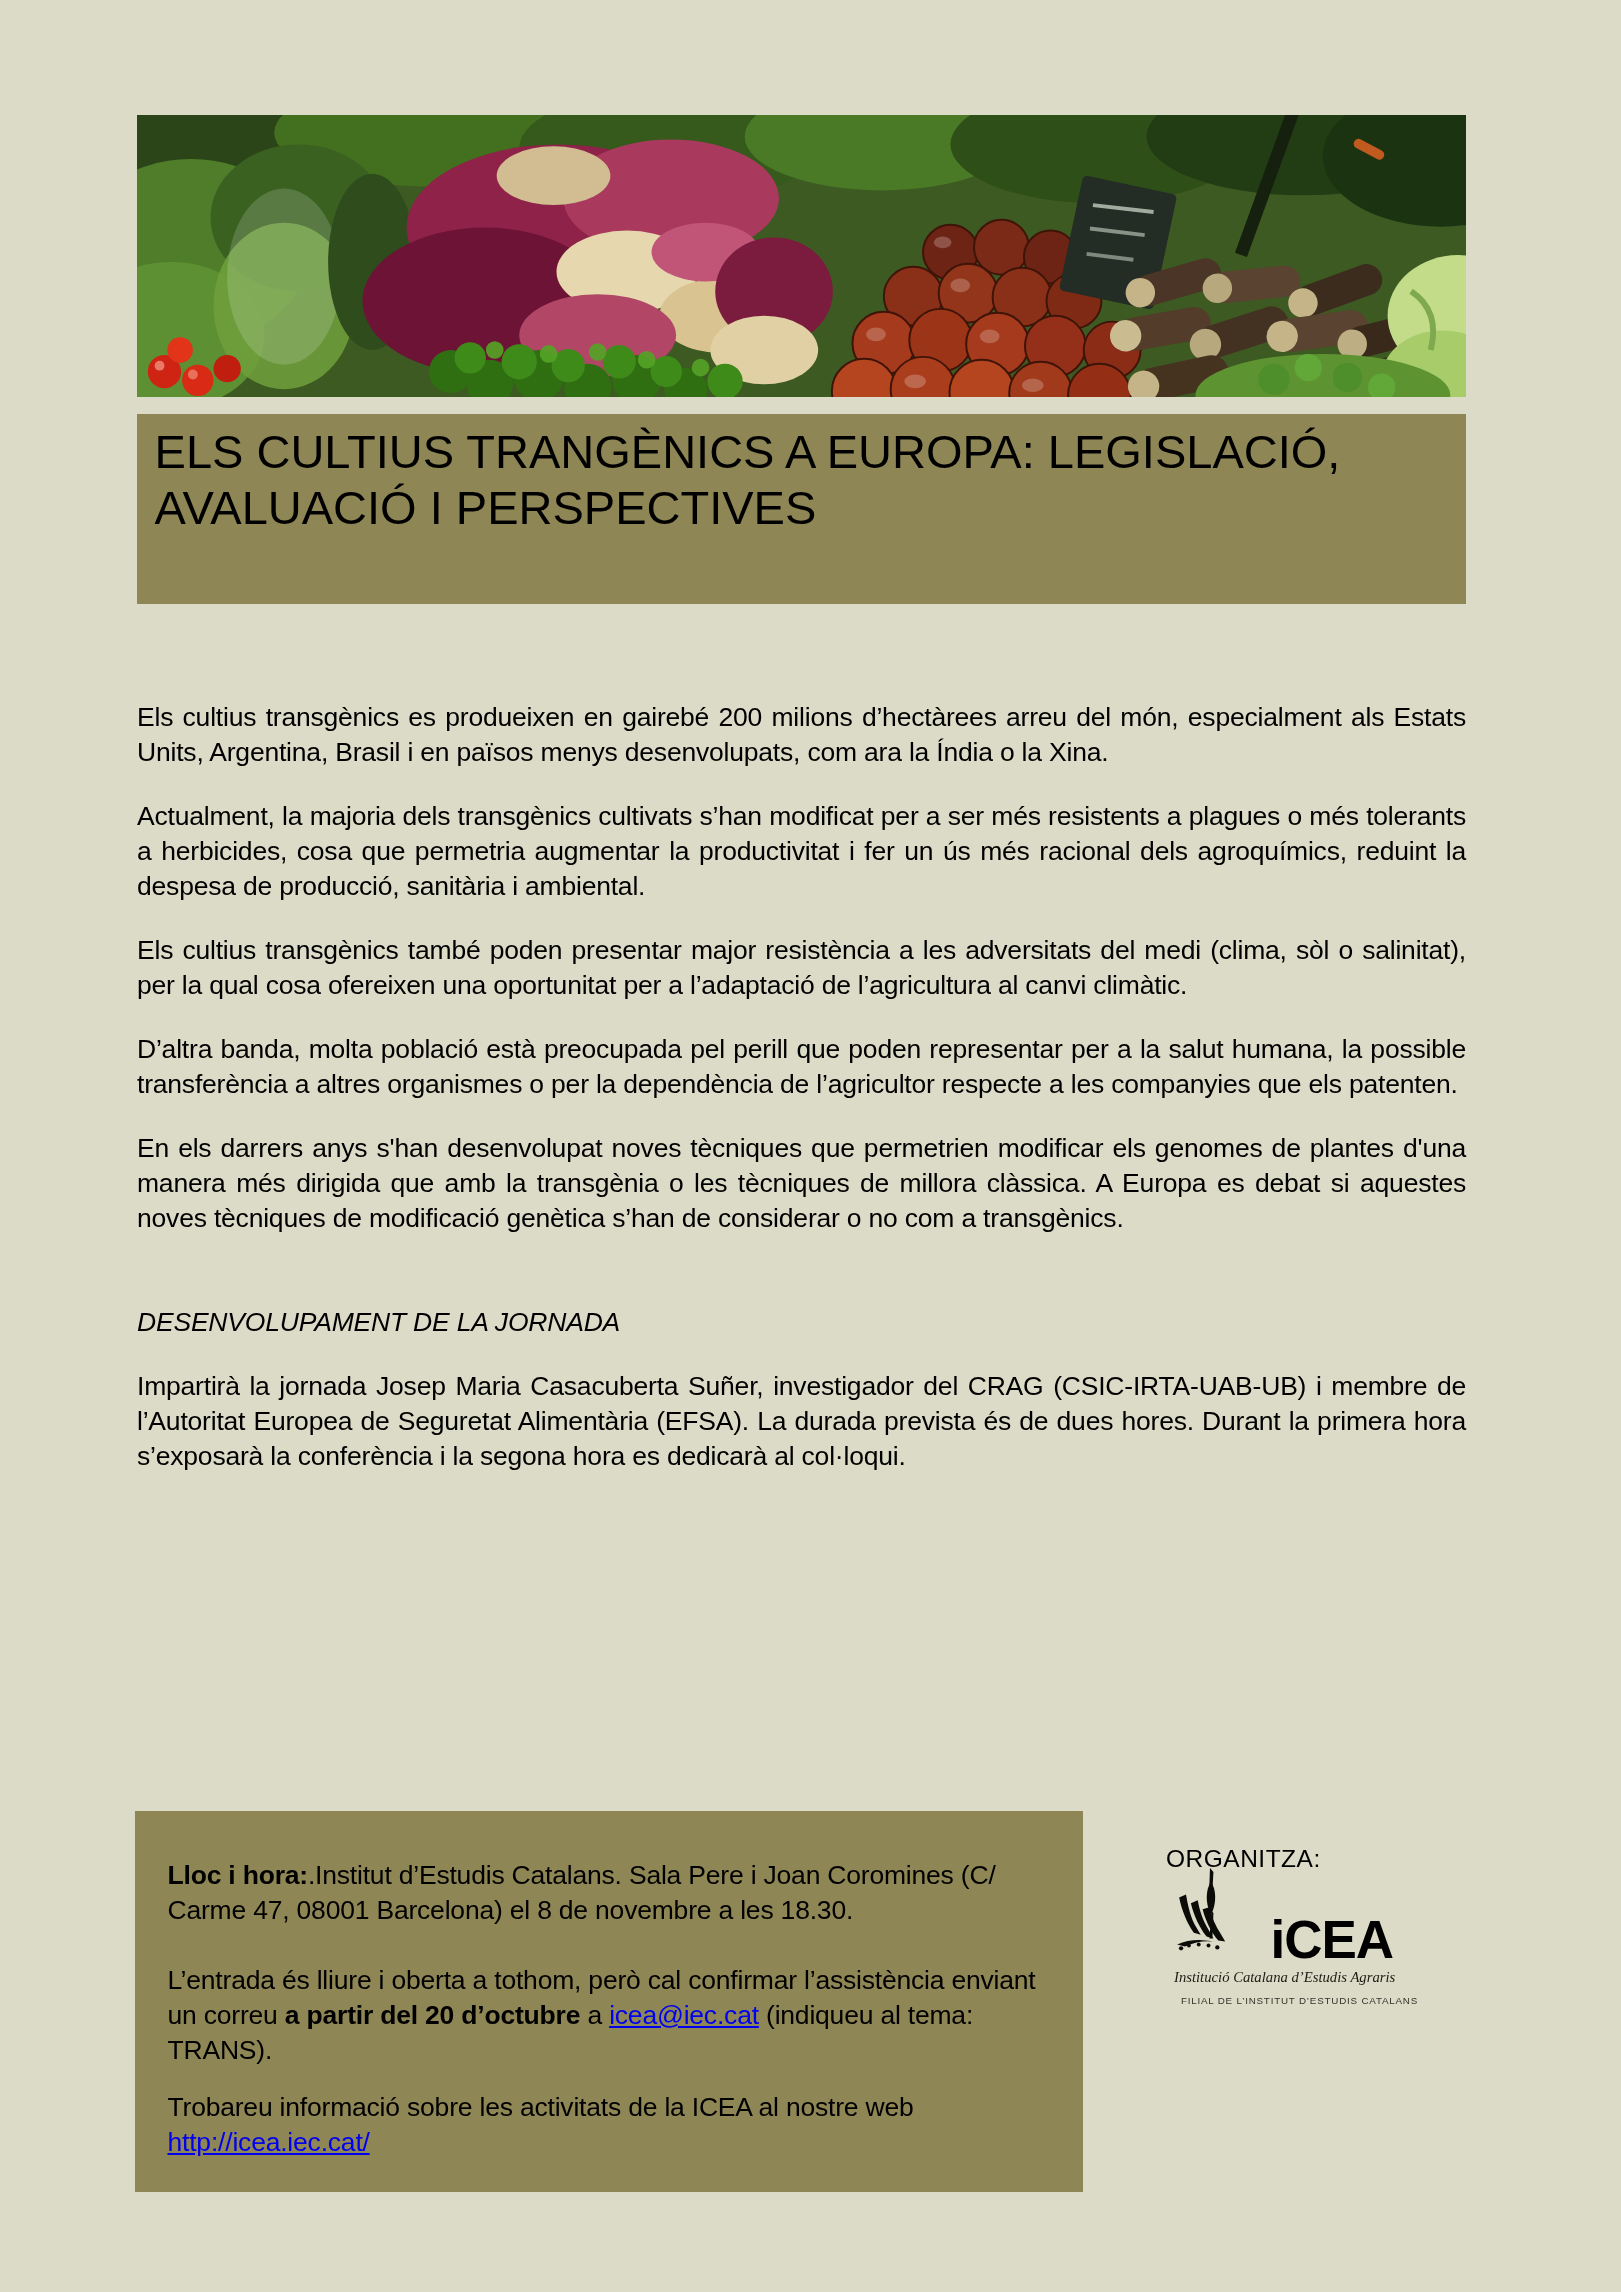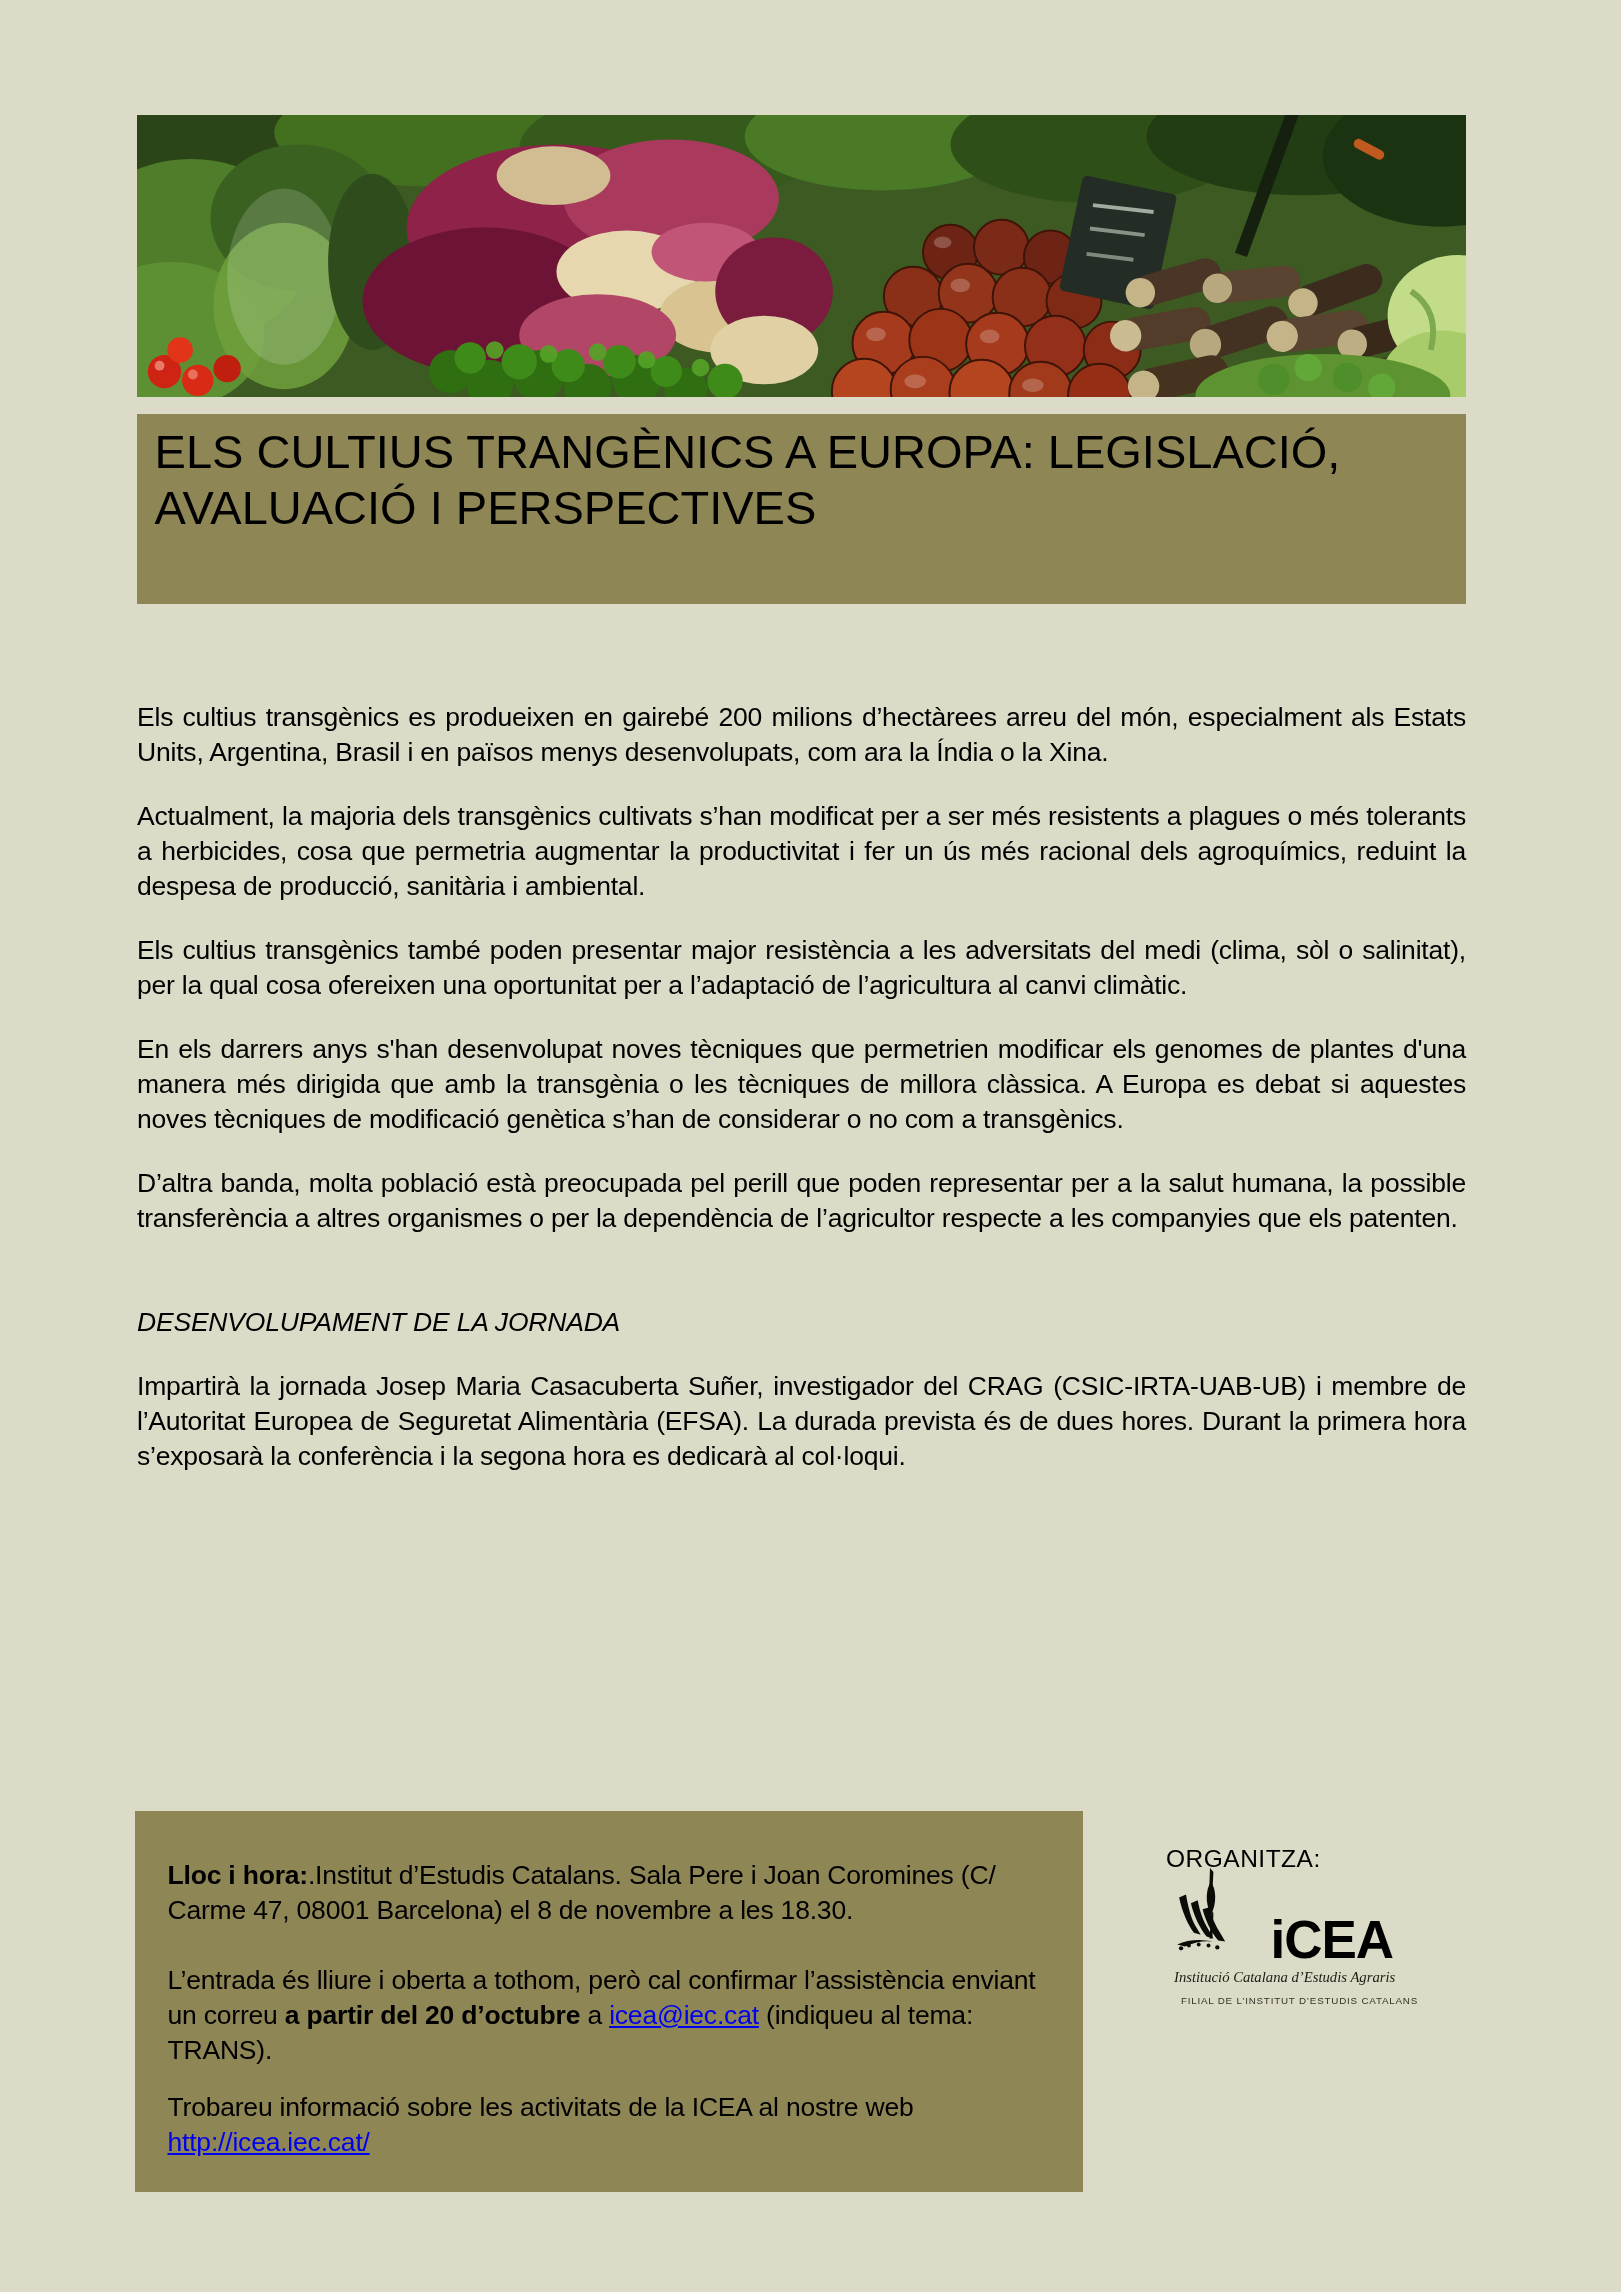--- a/index.html
+++ b/index.html
@@ -203,22 +203,22 @@
   </div>
 
   <div class="title-block">
     <h1>ELS CULTIUS TRANGÈNICS A EUROPA: LEGISLACIÓ, AVALUACIÓ I PERSPECTIVES</h1>
   </div>
 
   <div class="body-copy">
     <p>Els cultius transgènics es produeixen en gairebé 200 milions d’hectàrees arreu del món, especialment als Estats Units, Argentina, Brasil i en països menys desenvolupats, com ara la Índia o la Xina.</p>
     <p>Actualment, la majoria dels transgènics cultivats s’han modificat per a ser més resistents a plagues o més tolerants a herbicides, cosa que permetria augmentar la productivitat i fer un ús més racional dels agroquímics, reduint la despesa de producció, sanitària i ambiental.</p>
     <p>Els cultius transgènics també poden presentar major resistència a les adversitats del medi (clima, sòl o salinitat), per la qual cosa ofereixen una oportunitat per a l’adaptació de l’agricultura al canvi climàtic.</p>
+    <p>D’altra banda, molta població està preocupada pel perill que poden representar per a la salut humana, la possible transferència a altres organismes o per la dependència de l’agricultor respecte a les companyies que els patenten.</p>
     <p>En els darrers anys s'han desenvolupat noves tècniques que permetrien modificar els genomes de plantes d'una manera més dirigida que amb la transgènia o les tècniques de millora clàssica. A Europa es debat si aquestes noves tècniques de modificació genètica s’han de considerar o no com a transgènics.</p>
-    <p>D’altra banda, molta població està preocupada pel perill que poden representar per a la salut humana, la possible transferència a altres organismes o per la dependència de l’agricultor respecte a les companyies que els patenten.</p>
     <h2 class="section-heading">DESENVOLUPAMENT DE LA JORNADA</h2>
     <p class="program">Impartirà la jornada Josep Maria Casacuberta Suñer, investigador del CRAG (CSIC-IRTA-UAB-UB) i membre de l’Autoritat Europea de Seguretat Alimentària (EFSA). La durada prevista és de dues hores. Durant la primera hora s’exposarà la conferència i la segona hora es dedicarà al col·loqui.</p>
   </div>
 
   <div class="info-box">
     <p><span class="bold">Lloc i hora:</span><span>.Institut d’Estudis Catalans. Sala Pere i Joan Coromines (C/ Carme 47, 08001 Barcelona) el 8 de novembre a les 18.30.</span></p>
     <p class="reg"><span>L’entrada és lliure i oberta a tothom, però cal confirmar l’assistència enviant un correu </span><span class="bold">a partir del 20 d’octubre</span><span> a </span><a class="link">icea@iec.cat</a><span> (indiqueu al tema: TRANS).</span></p>
     <p><span>Trobareu informació sobre les activitats de la ICEA al nostre web</span><br><a class="link">http://icea.iec.cat/</a></p>
   </div>
 

